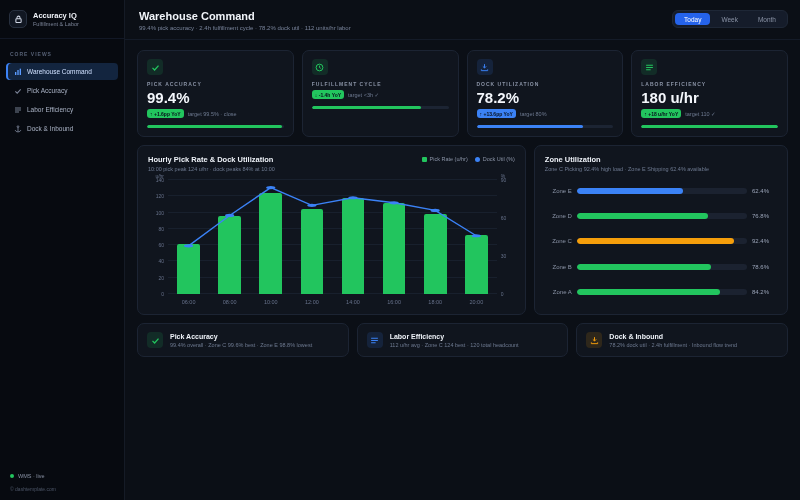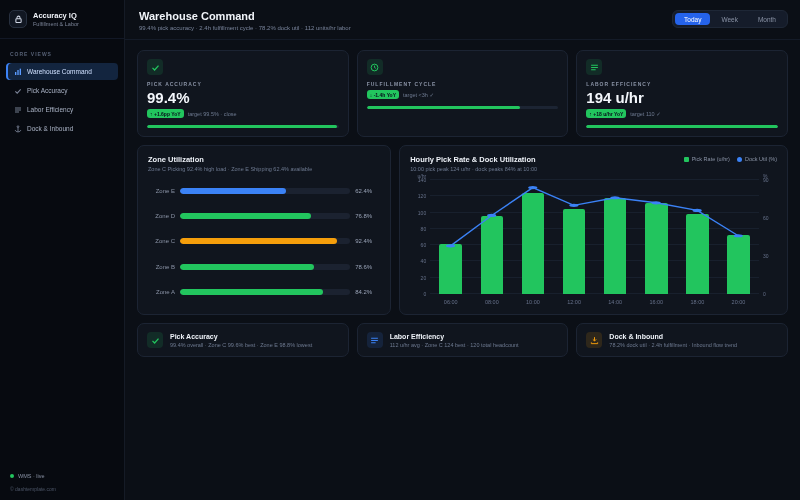--- a/index.html
+++ b/index.html
@@ -202,83 +202,60 @@
               <span>↓</span>
               <span>-1.4h YoY</span>
             </span>
           <span class="kpi-target">target &lt;3h ✓</span>
         </div>
         <div class="kpi-track">
             <div class="kpi-fill" style="width: 80%; background: rgb(34, 197, 94);"></div>
           </div>
       </div>
       <div class="kpi-card">
+        <div class="kpi-icon" style="color: rgb(59, 130, 246); background: rgba(59, 130, 246, 0.133);">
+            <svg width="9" height="9" viewBox="0 0 12 12" fill="none" stroke="currentColor" stroke-width="1.3">
+              <path d="M6 1.5v5M3.8 4.5L6 6.7l2.2-2.2M1.8 8.5v1.7h8.4V8.5"></path>
+            </svg>
+          </div>
+        <div class="kpi-label">DOCK UTILIZATION</div>
+        <div class="kpi-value">78.2%</div>
+        <div class="kpi-meta">
+          <span class="kpi-badge" style="background: rgb(59, 130, 246);">
+              <span>↑</span>
+              <span>+13.6pp YoY</span>
+            </span>
+          <span class="kpi-target">target 80%</span>
+        </div>
+        <div class="kpi-track">
+            <div class="kpi-fill" style="width: 78%; background: rgb(59, 130, 246);"></div>
+          </div>
+      </div>
+      <div class="kpi-card">
         <div class="kpi-icon" style="color: rgb(34, 197, 94); background: rgba(34, 197, 94, 0.133);">
             <svg width="9" height="9" viewBox="0 0 12 12" fill="none" stroke="currentColor" stroke-width="1.4">
               <path d="M1.5 3h9M1.5 6h9M1.5 9h6"></path>
             </svg>
           </div>
         <div class="kpi-label">LABOR EFFICIENCY</div>
-        <div class="kpi-value">194 u/hr</div>
+        <div class="kpi-value">180 u/hr</div>
         <div class="kpi-meta">
           <span class="kpi-badge" style="background: rgb(34, 197, 94);">
               <span>↑</span>
               <span>+18 u/hr YoY</span>
             </span>
           <span class="kpi-target">target 110 ✓</span>
         </div>
         <div class="kpi-track">
             <div class="kpi-fill" style="width: 100%; background: rgb(34, 197, 94);"></div>
           </div>
       </div>
     </div>
 
     <div class="charts-row">
-      <div class="card zone-card">
-        <div class="card-title">Zone Utilization</div>
-        <div class="card-sub">Zone C Picking 92.4% high load · Zone E Shipping 62.4% available</div>
-        <div class="zone-rows" id="zone-rows">
-            <div class="zone-row">
-              <span class="zone-label">Zone E</span>
-              <div class="zone-track">
-                <div class="zone-fill" style="width: 62.4%; background: rgb(59, 130, 246);"></div>
-              </div>
-              <span class="zone-val">62.4%</span>
-            </div>
-            <div class="zone-row">
-              <span class="zone-label">Zone D</span>
-              <div class="zone-track">
-                <div class="zone-fill" style="width: 76.8%; background: rgb(34, 197, 94);"></div>
-              </div>
-              <span class="zone-val">76.8%</span>
-            </div>
-            <div class="zone-row">
-              <span class="zone-label">Zone C</span>
-              <div class="zone-track">
-                <div class="zone-fill" style="width: 92.4%; background: rgb(245, 158, 11);"></div>
-              </div>
-              <span class="zone-val">92.4%</span>
-            </div>
-            <div class="zone-row">
-              <span class="zone-label">Zone B</span>
-              <div class="zone-track">
-                <div class="zone-fill" style="width: 78.6%; background: rgb(34, 197, 94);"></div>
-              </div>
-              <span class="zone-val">78.6%</span>
-            </div>
-            <div class="zone-row">
-              <span class="zone-label">Zone A</span>
-              <div class="zone-track">
-                <div class="zone-fill" style="width: 84.2%; background: rgb(34, 197, 94);"></div>
-              </div>
-              <span class="zone-val">84.2%</span>
-            </div>
-          </div>
-      </div>
-
       <div class="card chart-card">
         <div class="card-title">Hourly Pick Rate &amp; Dock Utilization</div>
         <div class="card-sub">10:00 pick peak 124 u/hr · dock peaks 84% at 10:00</div>
         <div class="legend">
           <span class="legend-item">
               <i class="lm sq" id="lm0" style="background: rgb(34, 197, 94);"></i>
               <span>Pick Rate (u/hr)</span>
             </span>
           <span class="legend-item">
               <i class="lm dot" id="lm1" style="background: rgb(59, 130, 246);"></i>
@@ -356,20 +333,62 @@
               <div class="xlab">08:00</div>
               <div class="xlab">10:00</div>
               <div class="xlab">12:00</div>
               <div class="xlab">14:00</div>
               <div class="xlab">16:00</div>
               <div class="xlab">18:00</div>
               <div class="xlab">20:00</div>
             </div>
         </div>
       </div>
+
+      <div class="card zone-card">
+        <div class="card-title">Zone Utilization</div>
+        <div class="card-sub">Zone C Picking 92.4% high load · Zone E Shipping 62.4% available</div>
+        <div class="zone-rows" id="zone-rows">
+            <div class="zone-row">
+              <span class="zone-label">Zone E</span>
+              <div class="zone-track">
+                <div class="zone-fill" style="width: 62.4%; background: rgb(59, 130, 246);"></div>
+              </div>
+              <span class="zone-val">62.4%</span>
+            </div>
+            <div class="zone-row">
+              <span class="zone-label">Zone D</span>
+              <div class="zone-track">
+                <div class="zone-fill" style="width: 76.8%; background: rgb(34, 197, 94);"></div>
+              </div>
+              <span class="zone-val">76.8%</span>
+            </div>
+            <div class="zone-row">
+              <span class="zone-label">Zone C</span>
+              <div class="zone-track">
+                <div class="zone-fill" style="width: 92.4%; background: rgb(245, 158, 11);"></div>
+              </div>
+              <span class="zone-val">92.4%</span>
+            </div>
+            <div class="zone-row">
+              <span class="zone-label">Zone B</span>
+              <div class="zone-track">
+                <div class="zone-fill" style="width: 78.6%; background: rgb(34, 197, 94);"></div>
+              </div>
+              <span class="zone-val">78.6%</span>
+            </div>
+            <div class="zone-row">
+              <span class="zone-label">Zone A</span>
+              <div class="zone-track">
+                <div class="zone-fill" style="width: 84.2%; background: rgb(34, 197, 94);"></div>
+              </div>
+              <span class="zone-val">84.2%</span>
+            </div>
+          </div>
+      </div>
     </div>
 
     <div class="bottom-row">
       <div class="card bottom-card">
         <span class="bc-icon" style="color: rgb(34, 197, 94); background: rgba(34, 197, 94, 0.133);">
             <svg width="9" height="9" viewBox="0 0 12 12" fill="none" stroke="currentColor" stroke-width="1.7">
               <path d="M2 6.5l2.8 2.8L10 3.5"></path>
             </svg>
           </span>
         <span>

